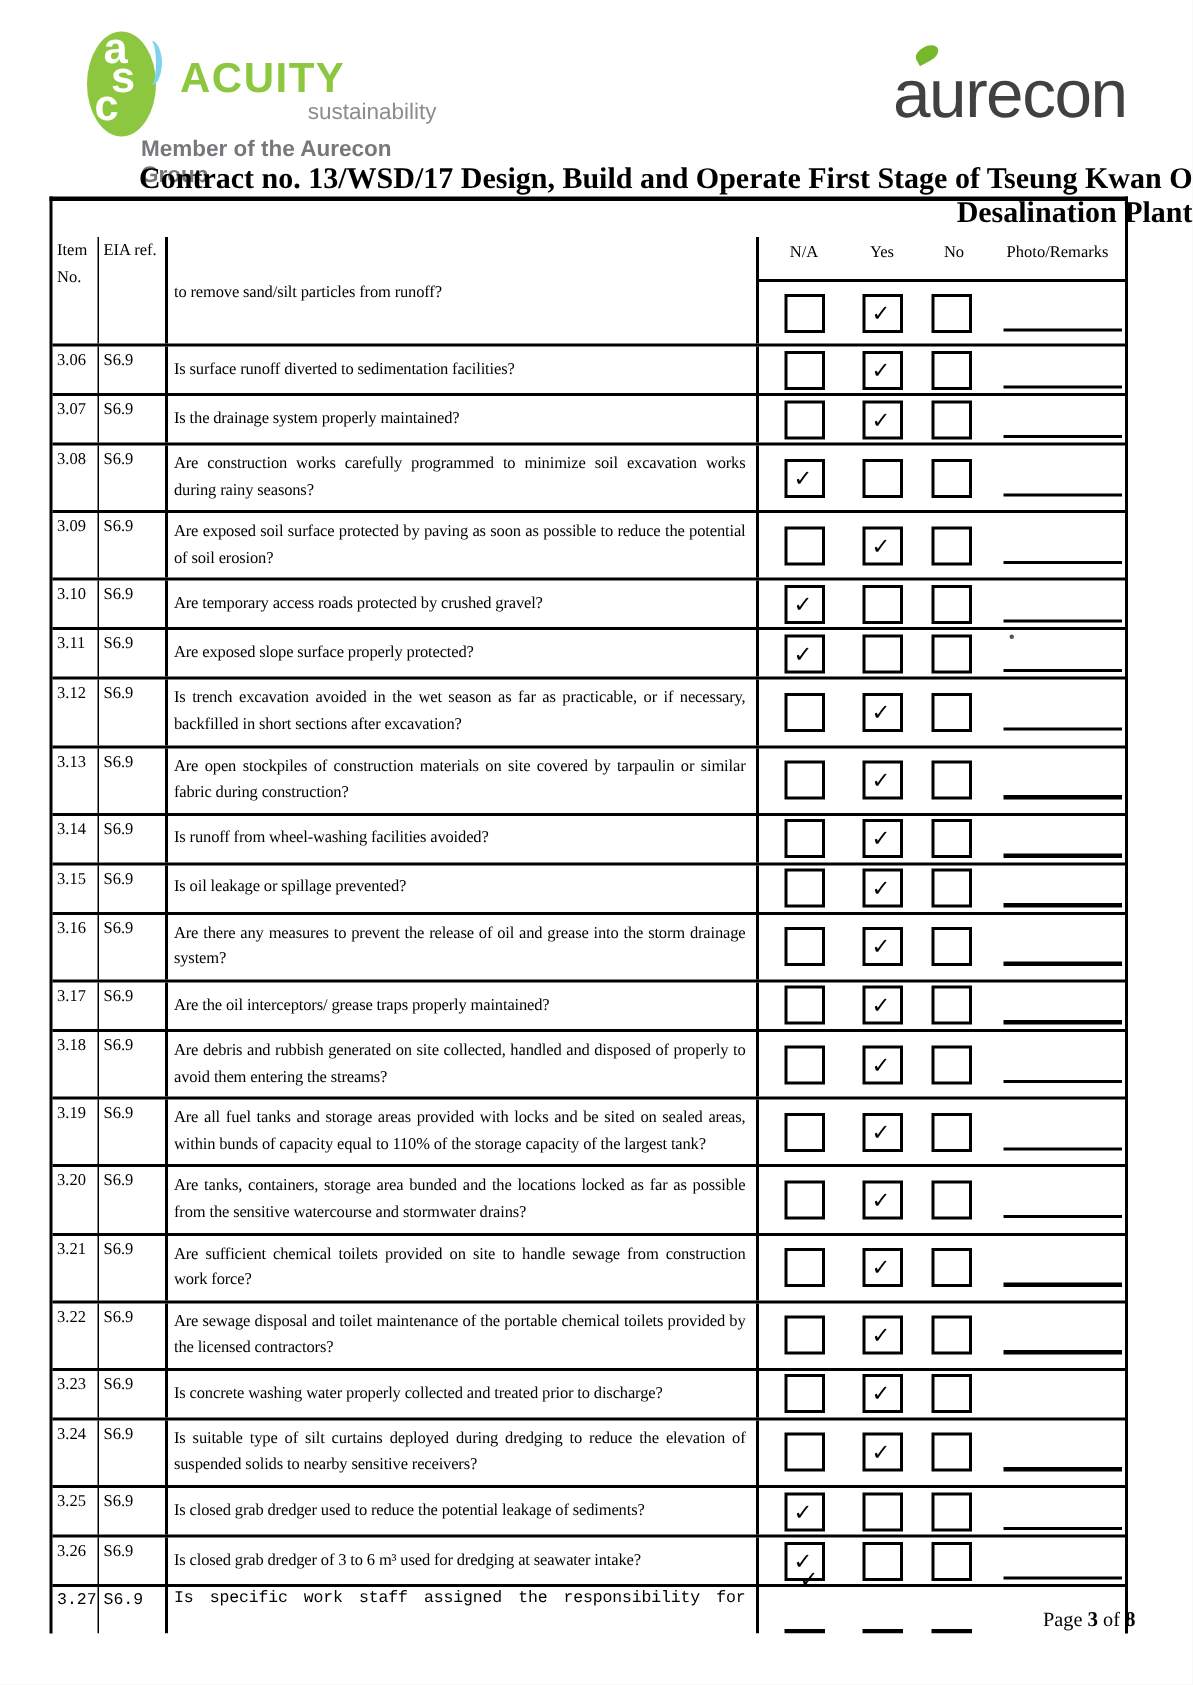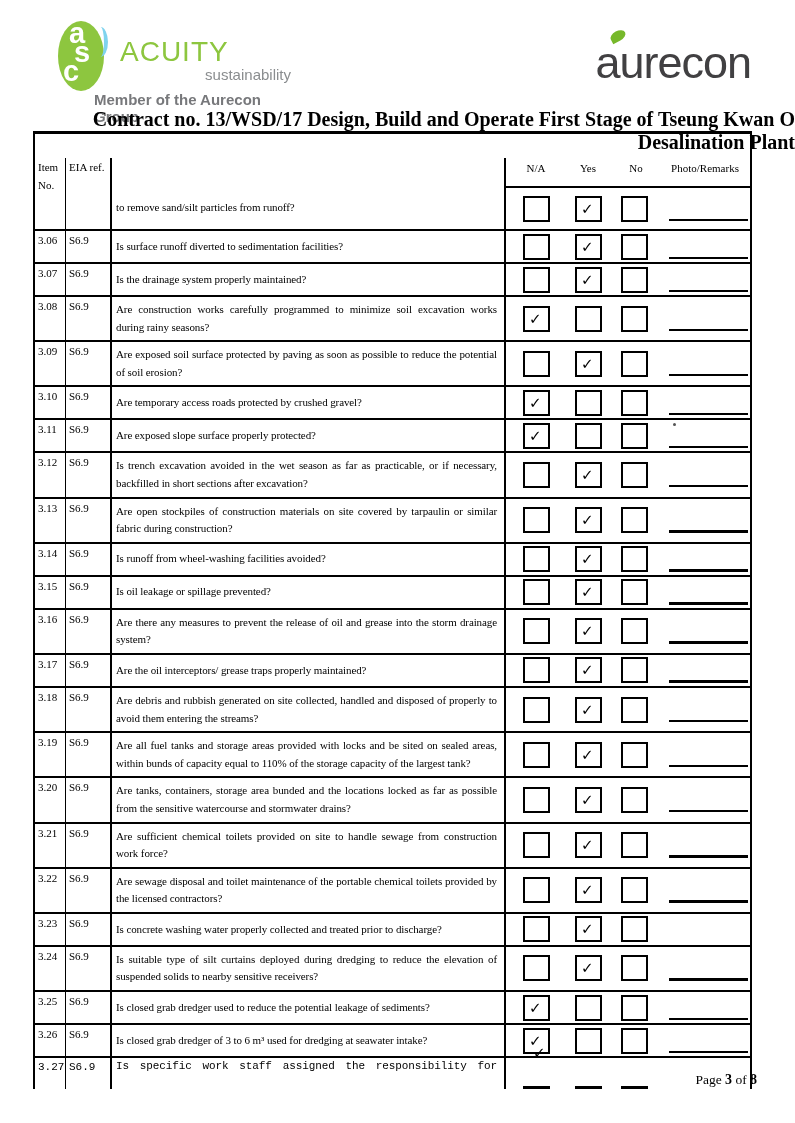--- a/index.html
+++ b/index.html
@@ -11,21 +11,21 @@
   .acuity-mark { position:absolute; left:10px; top:7px; width:46px; height:70px;
                  background:#8dc63f; border-radius:50%; overflow:visible; }
   .acuity-mark span { position:absolute; color:#ffffff; font-family:"Liberation Sans",sans-serif;
                       font-weight:bold; font-size:29px; line-height:1; }
   .m-a { left:11px; top:-2px; }
   .m-s { left:16px; top:17px; }
   .m-c { left:5px;  top:36px; }
   .crescent { position:absolute; right:-4px; top:6px; width:15px; height:30px;
               border-right:4px solid #7fd3ee; border-radius:50%; }
   .acuity-name { position:absolute; left:72px; top:22px; font-family:"Liberation Sans",sans-serif;
-                 font-weight:normal; font-size:28px; letter-spacing:1px; color:#8dc63f; }
+                 font-weight:bold; font-size:28px; letter-spacing:1px; color:#8dc63f; }
   .acuity-tagline { position:absolute; left:75px; top:52px; width:168px; text-align:right;
                     font-family:"Liberation Sans",sans-serif; font-size:15px; color:#8a8d8f; }
   .acuity-member { position:absolute; left:46px; top:77px; font-family:"Liberation Sans",sans-serif;
                    font-weight:bold; font-size:15px; color:#77787b; }
   .aurecon { position:absolute; right:44px; top:40px; height:55px; }
   .aurecon-word { font-family:"Liberation Sans",sans-serif; font-weight:normal; font-size:45px;
                   letter-spacing:-1px; color:#414042; line-height:1; }
   .leaf { position:absolute; left:15px; top:-9px; width:16px; height:10px; background:#76b82a;
           border-radius:50% 50% 50% 0; transform:rotate(-28deg); }
 
@@ -38,21 +38,21 @@
             border-left:2px solid #000; border-right:2.5px solid #000; border-top:3px solid #000; }
   .c-item { width:31px; border-right:1.5px solid #000; font-size:11px; padding:3px 1px 0 3px; }
   .c-eia  { width:46px; border-right:2px solid #000;  font-size:11px; padding:3px 2px 0 3px; }
   .c-q    { flex:1; border-right:2.5px solid #000; display:flex; align-items:center;
             padding:4px 7px 4px 4px; }
   .qtext  { font-size:11px; line-height:1.6; text-align:justify; text-align-last:left;
             width:100%; letter-spacing:-0.1px; }
   .c-checks { width:244px; position:relative; }
 
   .thead { display:flex; min-height:71px;margin-top:24px; }
-  .thead .c-q { align-items:flex-end; padding-bottom:12px; }
+  .thead .c-q { align-items:flex-end; padding-bottom:24px; }
   .head-checks { width:244px; display:flex; flex-direction:column; }
   .hlabels { height:30px; border-bottom:2.5px solid #000; position:relative; font-size:11px; }
   .hlabels span { position:absolute; top:4px; text-align:center; }
   .hl-na  { left:10px;  width:40px; }
   .hl-yes { left:62px;  width:40px; }
   .hl-no  { left:110px; width:40px; }
   .hl-rem { left:155px; width:88px; }
   .hcarry { flex:1; position:relative; }
 
   .trow { display:flex; border-top:2px solid #000; min-height:33px; }

